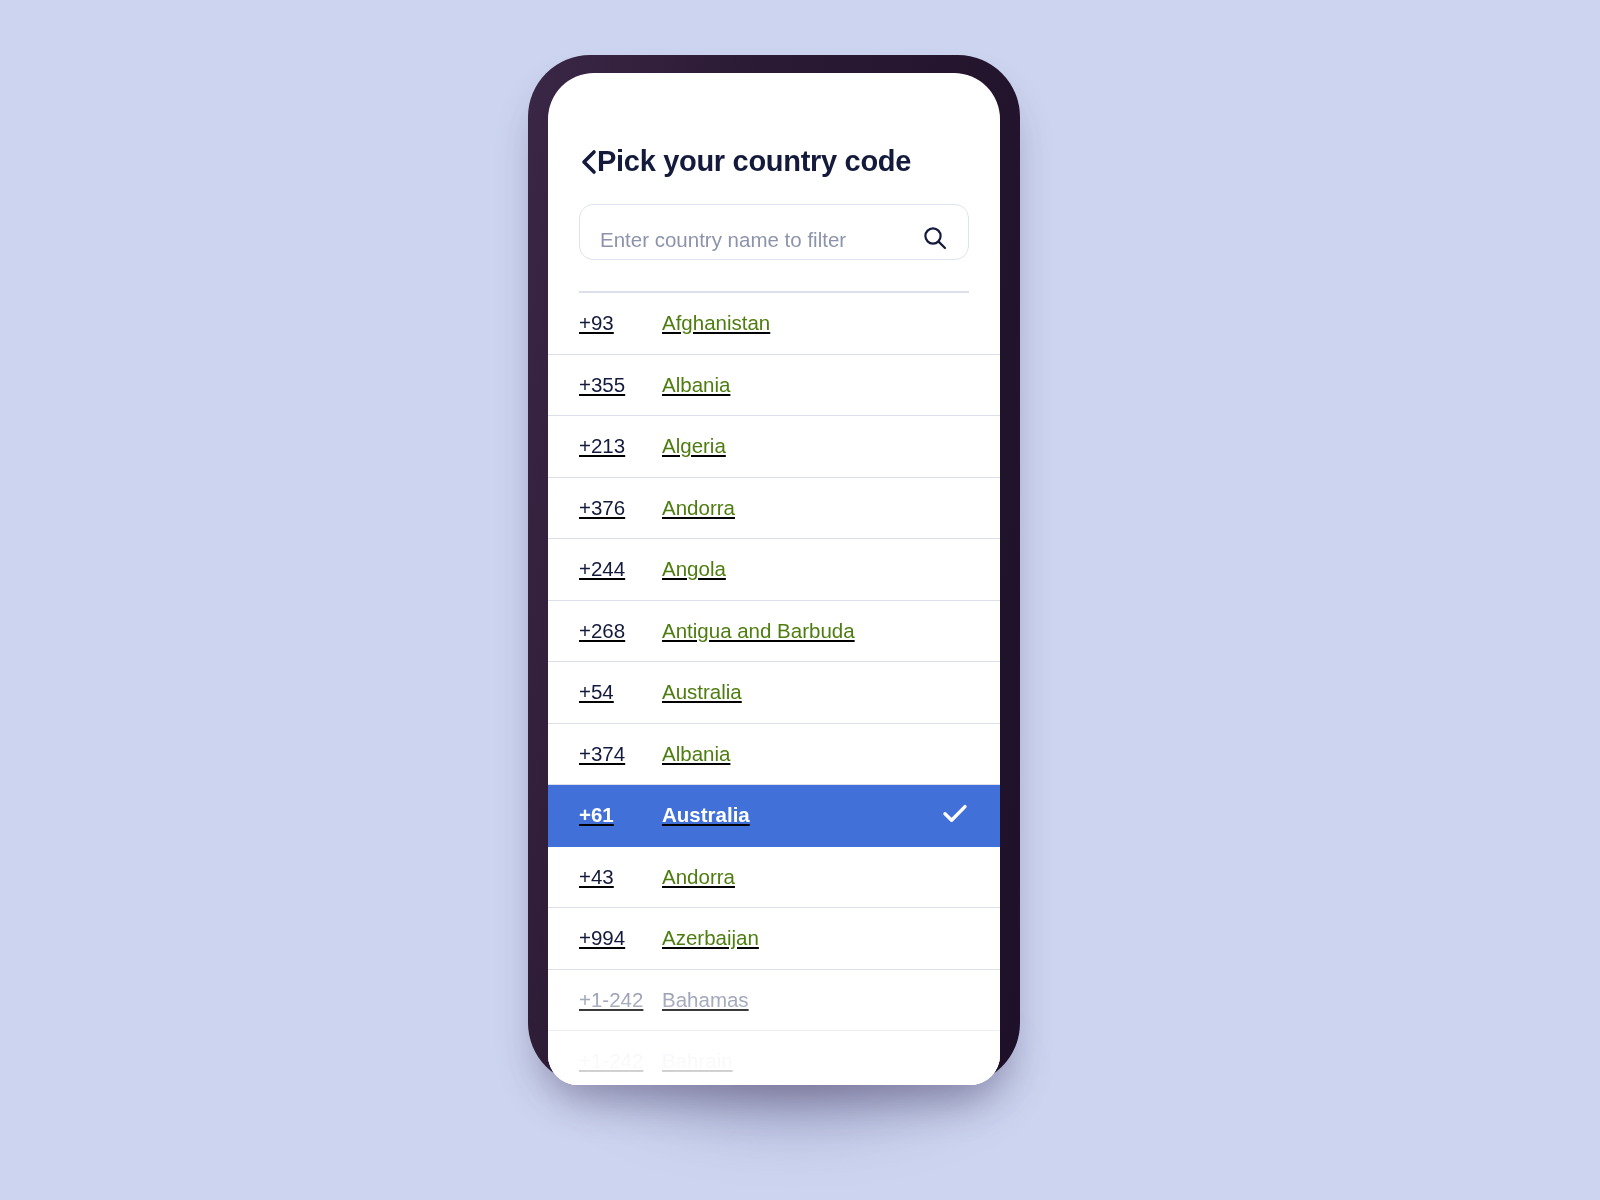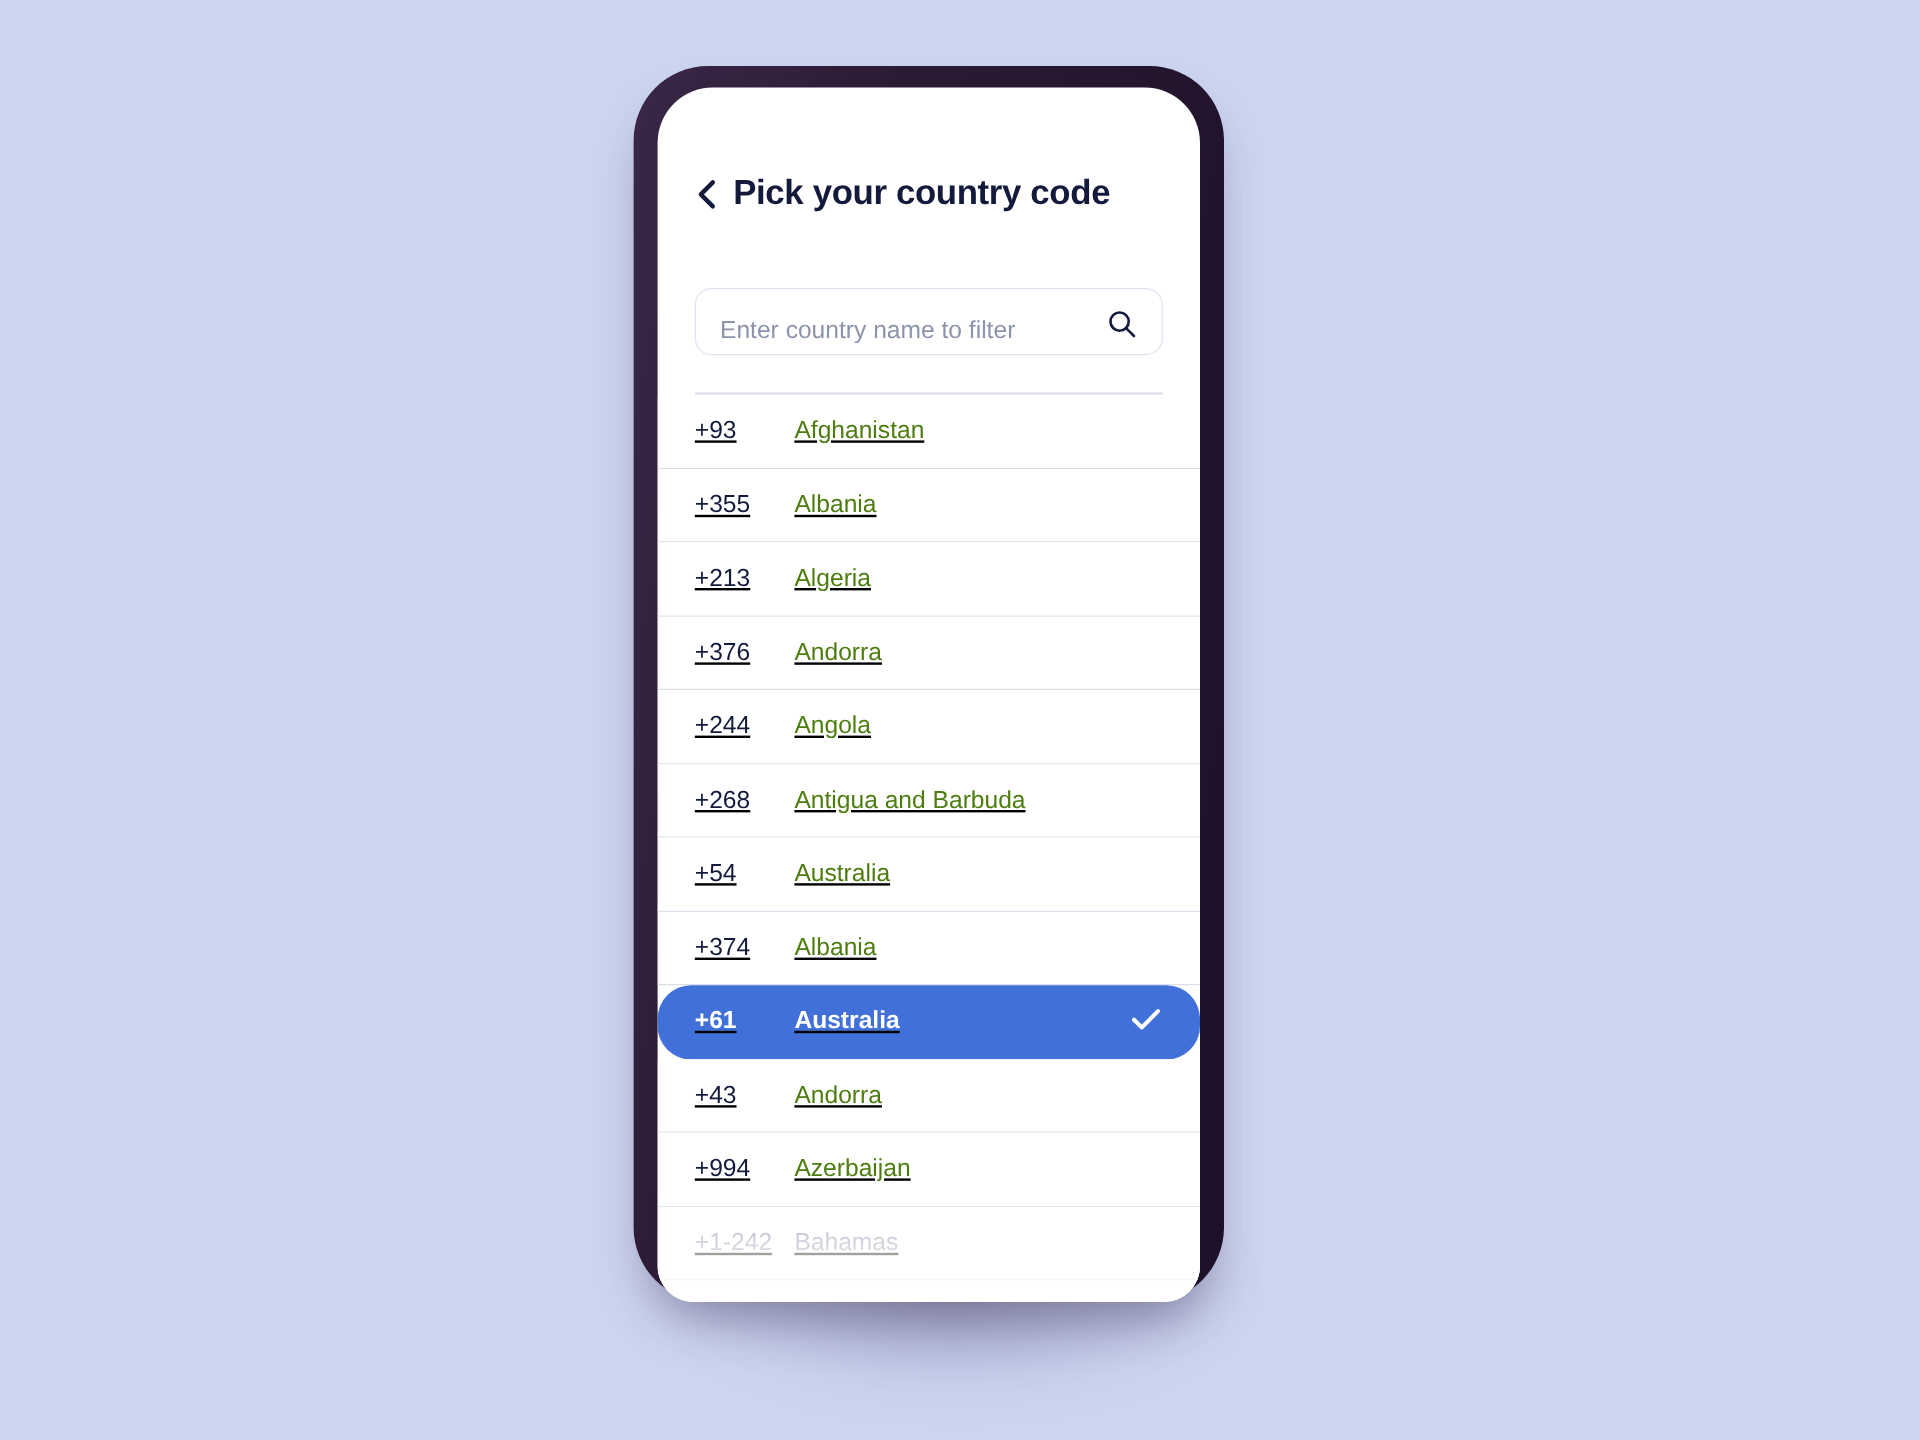--- a/index.html
+++ b/index.html
@@ -46,21 +46,20 @@
     background: #ffffff;
     border-radius: 46px 46px 30px 30px;
     overflow: hidden;
     position: relative;
   }
 
   
   .header {
     display: flex;
     align-items: center;
-    gap: 14px;
     padding: 72px 0 0 31px;
   }
 
   .back-chevron {
     width: 18px;
     height: 26px;
     flex: none;
     display: block;
   }
 
@@ -75,23 +74,23 @@
   
   .search-wrap {
     padding: 26px 31px 0 31px;
   }
 
   .search-box {
     height: 56px;
     border: 1.6px solid #dfe3ef;
     border-radius: 14px;
     display: flex;
+    align-items: center;
     padding: 16px 20px 0 20px;
     background: #fff;
-    margin-top: 36px;
   }
 
   .search-input {
     flex: 1;
     border: none;
     outline: none;
     font-family: "Liberation Sans", sans-serif;
     font-size: 20.5px;
     color: #141a3c;
     background: transparent;
@@ -132,21 +131,20 @@
 
   .row .name {
     flex: 1;
     font-size: 20.5px;
     color: #4d7c0f;
   }
 
   .row.selected {
     background: #4270d9;
     border-bottom-color: #4270d9;
-    border-radius: 28px;
   }
   .row.selected .code,
   .row.selected .name {
     color: #ffffff;
     font-weight: bold;
   }
 
   .check-icon {
     width: 28px;
     height: 28px;

